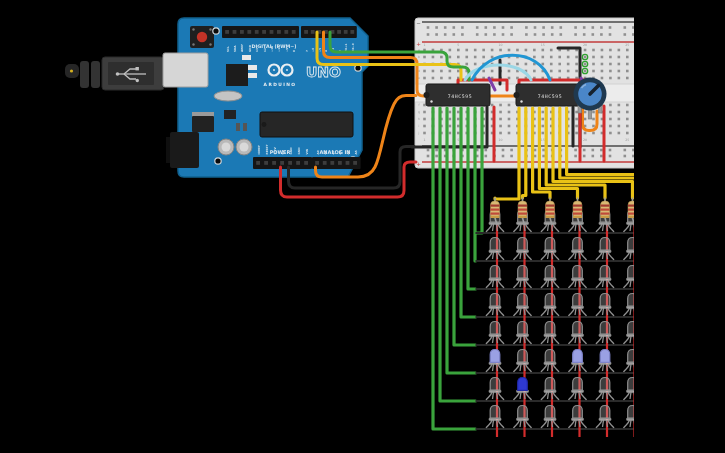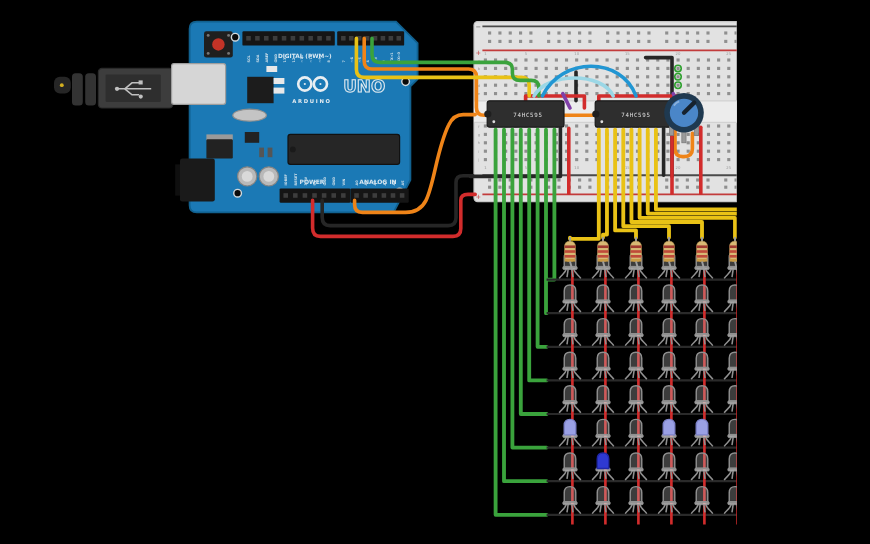--- a/index.html
+++ b/index.html
@@ -1,17 +1,17 @@
 <!DOCTYPE html>
 <html><head>
 <meta charset="utf-8">
 <style>
   html,body{margin:0;padding:0;background:#000;}
   .stage{position:relative;width:614px;height:453px;overflow:hidden;
-         font-family:"DejaVu Sans",sans-serif;}
+         font-family:"DejaVu Sans",sans-serif;margin-left:20px;}
   svg{display:block}
   text{font-family:"DejaVu Sans",sans-serif;}
   .chiplabel{font-family:"DejaVu Sans Mono",monospace;}
 </style>
 </head>
 <body style="background: rgb(0, 0, 0);">
 
 <div class="stage">
 <svg id="scene" width="725" height="453" viewBox="0 0 725 453">
 

